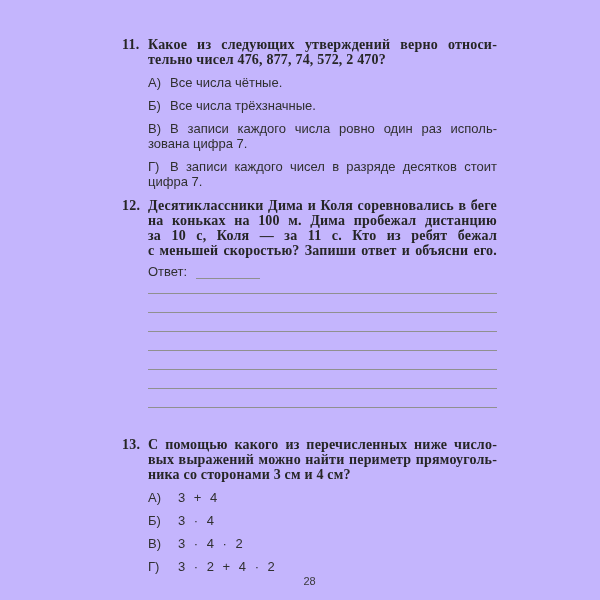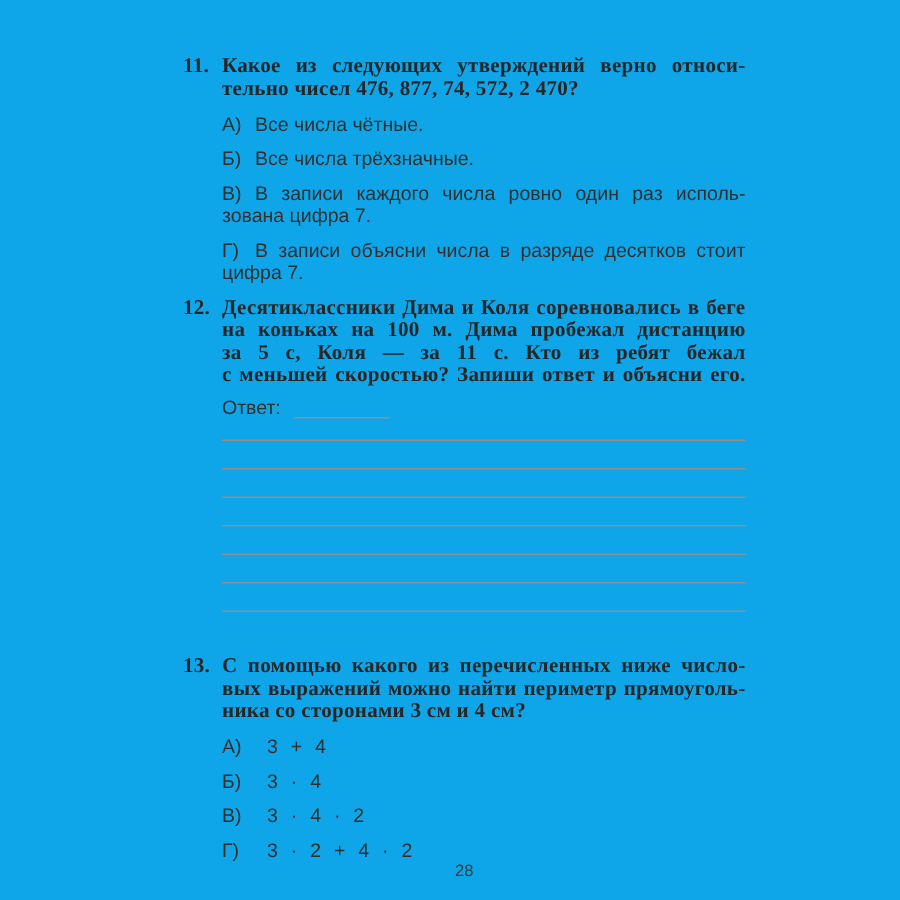--- a/index.html
+++ b/index.html
@@ -1,20 +1,20 @@
 <!DOCTYPE html>
 <html><head>
 <meta charset="utf-8">
 <style>
   html, body { margin: 0; padding: 0; background: #ffffff; }
   .page {
     position: relative;
     width: 600px;
     height: 600px;
-    background: #0ea5e9;
+    background: #c4b5fd;
     overflow: hidden;
     color: #262626;
   }
   .content {
     position: absolute;
     left: 122px;
     top: 37px;
     width: 375px;
   }
   .question { display: flex; }
@@ -96,33 +96,33 @@
         <div class="qline stretch">Какое из следующих утверждений верно относи-</div>
         <div class="qline">тельно чисел 476, 877, 74, 572, 2 470?</div>
         <div class="options">
           <div class="option"><span class="marker">А)</span><span>Все числа чётные.</span></div>
           <div class="option"><span class="marker">Б)</span><span>Все числа трёхзначные.</span></div>
           <div class="option">
             <div class="oline stretch"><span class="marker">В)</span><span>В записи каждого числа ровно один раз исполь-</span></div>
             <div class="oline">зована цифра 7.</div>
           </div>
           <div class="option">
-            <div class="oline stretch"><span class="marker">Г)</span><span>В записи объясни числа в разряде десятков стоит</span></div>
+            <div class="oline stretch"><span class="marker">Г)</span><span>В записи каждого чисел в разряде десятков стоит</span></div>
             <div class="oline">цифра 7.</div>
           </div>
         </div>
       </div>
     </section>
 
     <section class="question q12">
       <div class="qnum">12.</div>
       <div class="qbody">
         <div class="qline stretch">Десятиклассники Дима и Коля соревновались в беге</div>
         <div class="qline stretch">на коньках на 100 м. Дима пробежал дистанцию</div>
-        <div class="qline stretch">за 5 с, Коля — за 11 с. Кто из ребят бежал</div>
+        <div class="qline stretch">за 10 с, Коля — за 11 с. Кто из ребят бежал</div>
         <div class="qline stretch">с меньшей скоростью? Запиши ответ и объясни его.</div>
 
         <div class="answer-row row-otvet">
           <span>Ответ:</span>
           <span class="blank short"></span>
         </div>
         <div class="ruled-lines">
           <div class="ruled"></div>
           <div class="ruled"></div>
           <div class="ruled"></div>

